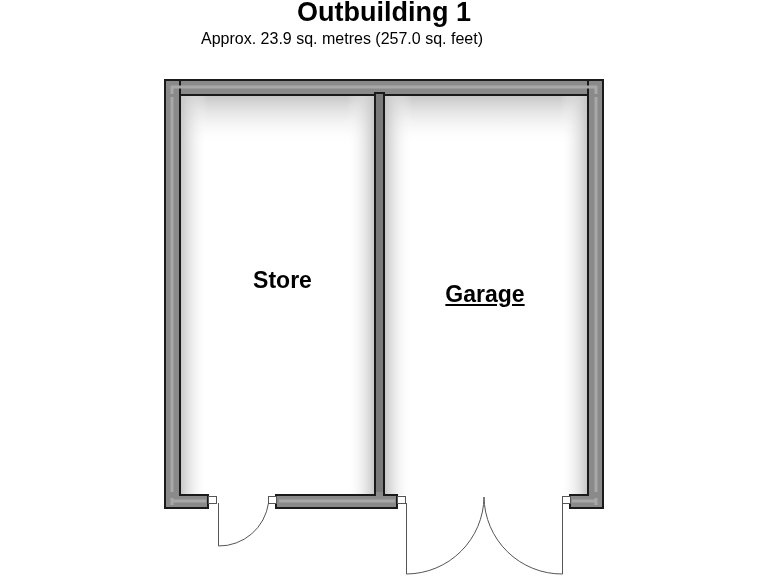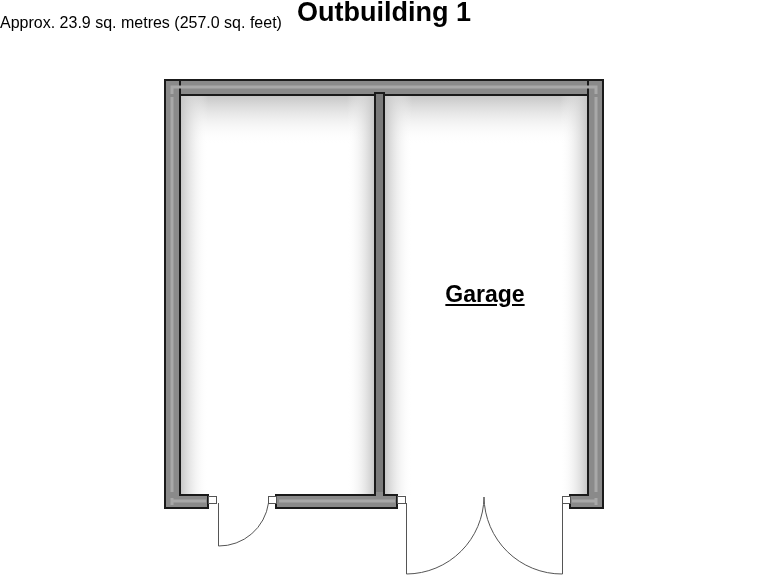--- a/index.html
+++ b/index.html
@@ -1,18 +1,18 @@
 <!DOCTYPE html>
 <html><head>
 <meta charset="utf-8">
 <style>
   html, body { margin:0; padding:0; background:#ffffff; }
   body { width:768px; height:576px; position:relative; overflow:hidden; font-family:"Liberation Sans", sans-serif; }
   .title { position:absolute; left:0; width:768px; top:-3px; text-align:center; font-weight:bold; font-size:27px; color:#000; letter-spacing:0px; }
-  .subtitle { position:absolute; left:0; width:684px; top:14px; font-size:16px; color:#000; }
+  .subtitle { position:absolute; left:0; width:684px; top:30px; text-align:center; font-size:16px; color:#000; }
   svg.plan { position:absolute; left:0; top:0; }
   .room-label { position:absolute; text-align:center; font-weight:bold; font-size:23px; line-height:26px; color:#000; }
 </style>
 </head>
 <body>
 
 <div class="title">Outbuilding 1</div>
 <div class="subtitle">Approx. 23.9 sq. metres (257.0 sq. feet)</div>
 
 <svg class="plan" width="768" height="576" viewBox="0 0 768 576">
@@ -97,14 +97,15 @@
 
   <g fill="none" stroke="#555555" stroke-width="1">
     <line x1="406.5" y1="503" x2="406.5" y2="574"></line>
     <path d="M406.5,574 A78,78 0 0 0 484,497"></path>
     <line x1="562.5" y1="503" x2="562.5" y2="574"></line>
     <path d="M562.5,574 A78,78 0 0 1 484,497"></path>
   </g>
 </svg>
 
 <div class="room-label" style="left:210px; top:267px; width:145px;">
+  <div>Store</div>
 </div>
 <div class="room-label" style="left:410px; top:281px; width:150px;text-decoration:underline;">Garage</div>
 
 </body></html>

